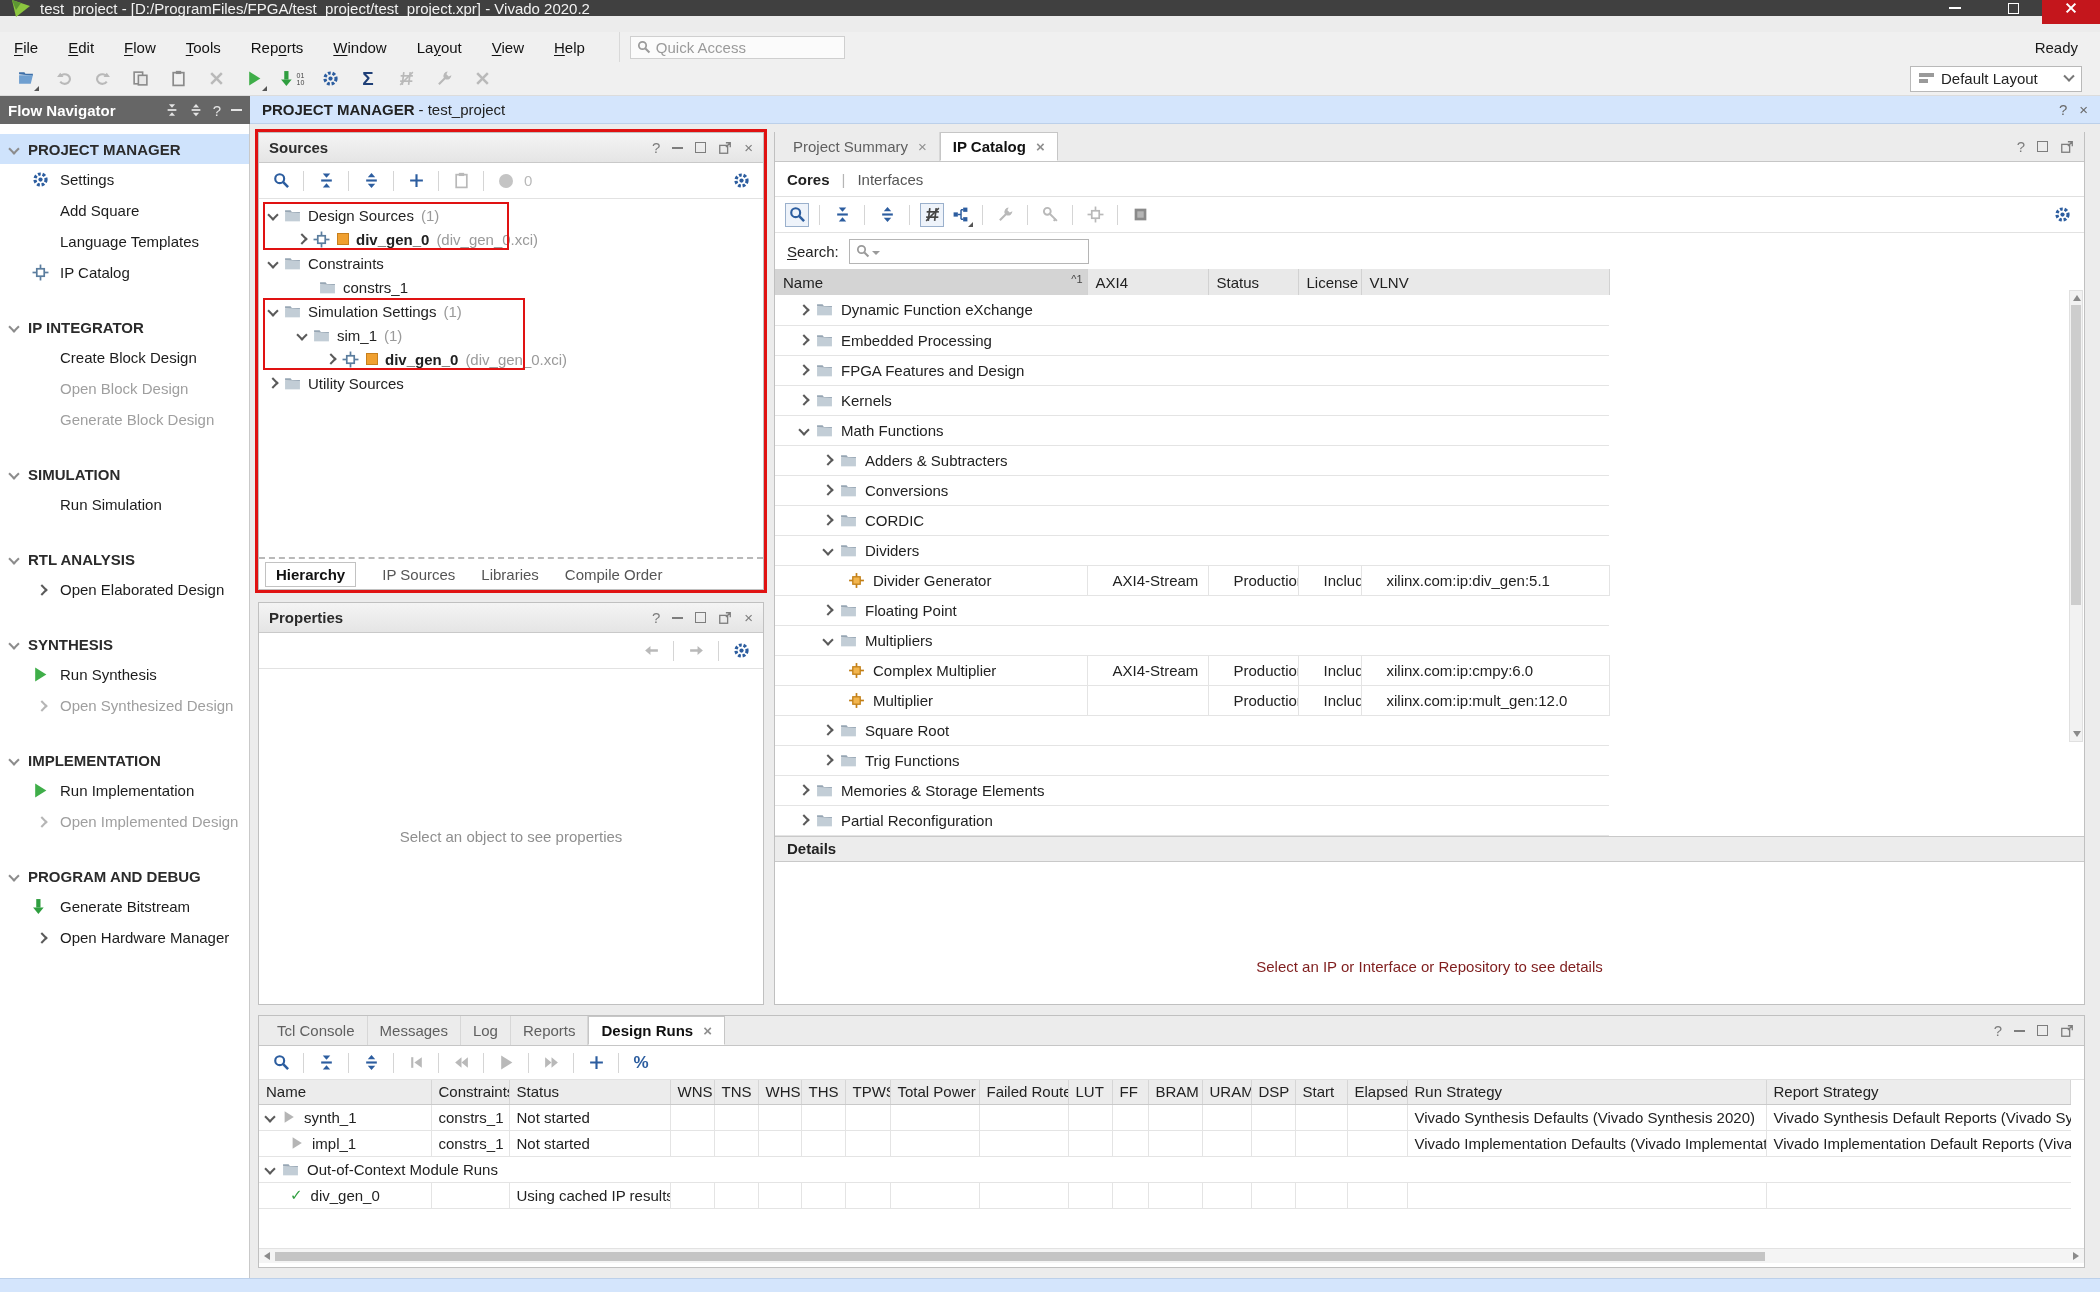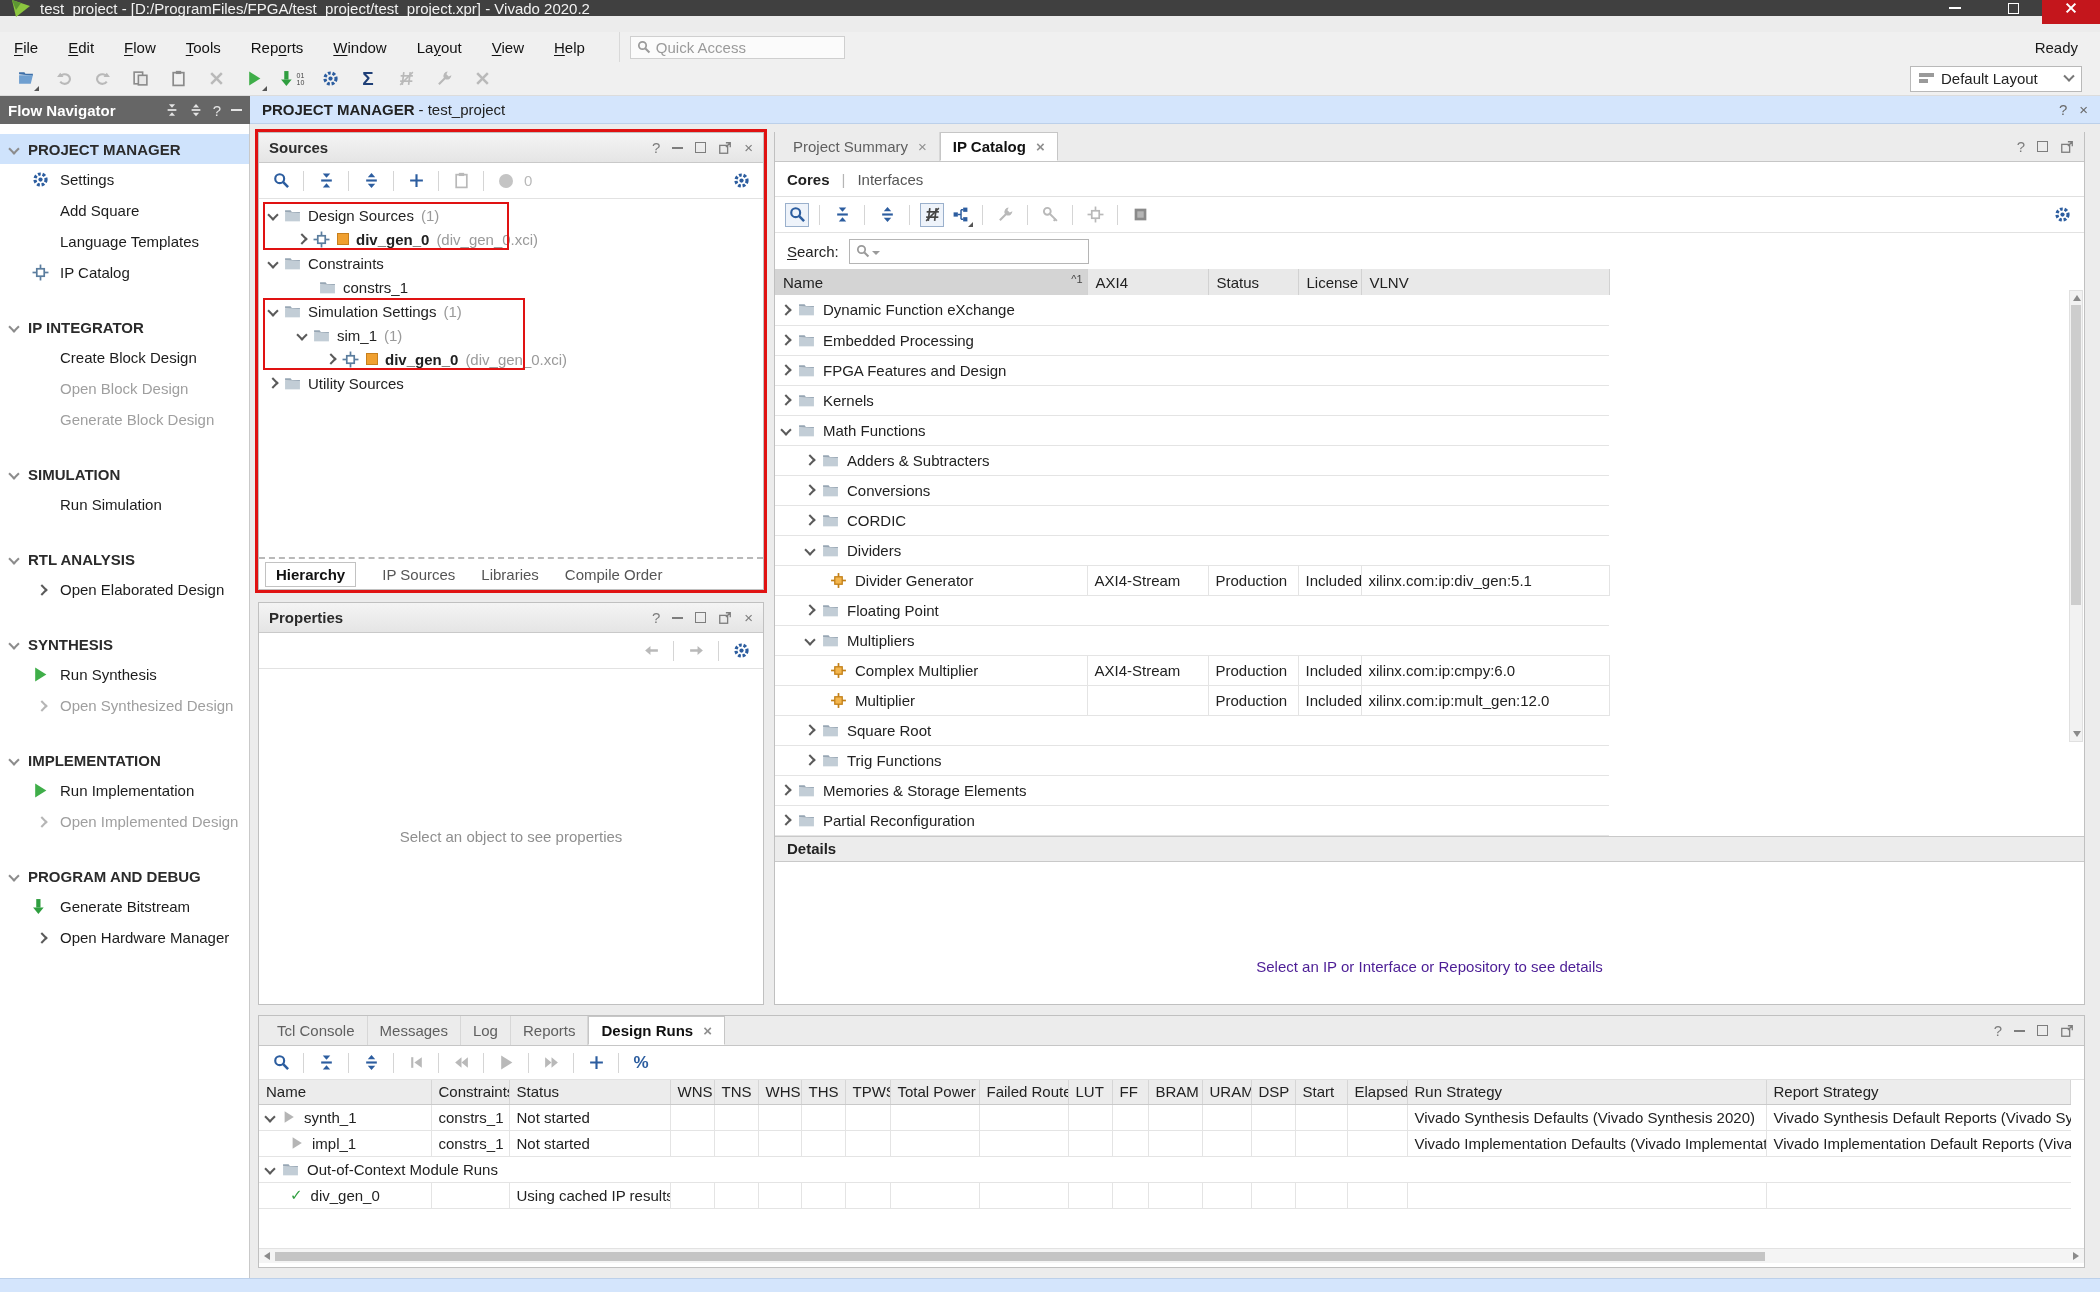--- a/index.html
+++ b/index.html
@@ -99,27 +99,27 @@
   .search-row .lbl u{text-underline-offset:2px}
   .search-input{width:240px;height:25px;border:1px solid #b5b5b5;background:#fff;display:flex;align-items:center;padding:0 6px;gap:2px;color:#9a9a9a}
   .search-input .caret{width:0;height:0;border-left:4px solid transparent;border-right:4px solid transparent;border-top:4px solid #9a9a9a;margin-top:4px}
 
   table{border-collapse:collapse;table-layout:fixed}
   #ipcat table{width:1294px;flex:none}
   #ipcat th{height:26px;background:#e9e9e9;border-right:1px solid #d2d2d2;text-align:left;font-weight:normal;color:#222;padding:0 8px;position:relative}
   #ipcat th.sorted{background:#d4d4d4}
   #ipcat th.filler{background:#fff;border-right:none}
   .sortb{position:absolute;right:4px;top:4px;font-size:11px;color:#444}
-  #ipcat td{height:30px;border-bottom:1px solid #e4e4e4;padding:0 7px;white-space:nowrap;overflow:hidden}
+  #ipcat td{height:30px;border-bottom:1px solid #e4e4e4;padding:0 25px;white-space:nowrap;overflow:hidden}
   #ipcat td.cell{border-right:1px solid #e4e4e4}
   #ipcat td.filler{border:none}
   .namecell{display:flex;align-items:center;gap:8px;height:25px}
   .lv1{padding-left:24px}.lv2{padding-left:48px}
   .det-head{height:26px;background:#ececec;border-top:1px solid #c9c9c9;border-bottom:1px solid #c9c9c9;display:flex;align-items:center;font-weight:bold;padding:0 12px;flex:none;margin-top:auto}
-  .det-body{height:210px;display:flex;align-items:center;justify-content:center;color:#4c1d95;flex:none}
+  .det-body{height:210px;display:flex;align-items:center;justify-content:center;color:#7f1d1d;flex:none}
   .vscroll{position:absolute;right:1px;top:158px;width:14px;height:452px;background:#f2f2f2;border:1px solid #e0e0e0}
   .vthumb{position:absolute;left:1px;top:14px;width:10px;height:300px;background:#cdcdcd}
   .varr{position:absolute;left:3px;width:0;height:0;border-left:4px solid transparent;border-right:4px solid transparent}
   .varr.up{top:4px;border-bottom:6px solid #8a8a8a}
   .varr.dn{bottom:4px;border-top:6px solid #8a8a8a}
 
   
   #druns{left:258px;top:1015px;width:1827px;height:253px}
   #druns table{width:1812px}
   #druns th{height:24px;background:#ececec;border-right:1px solid #d6d6d6;border-bottom:1px solid #c9c9c9;font-weight:normal;text-align:left;padding:0 7px;color:#222;white-space:nowrap;overflow:hidden}

